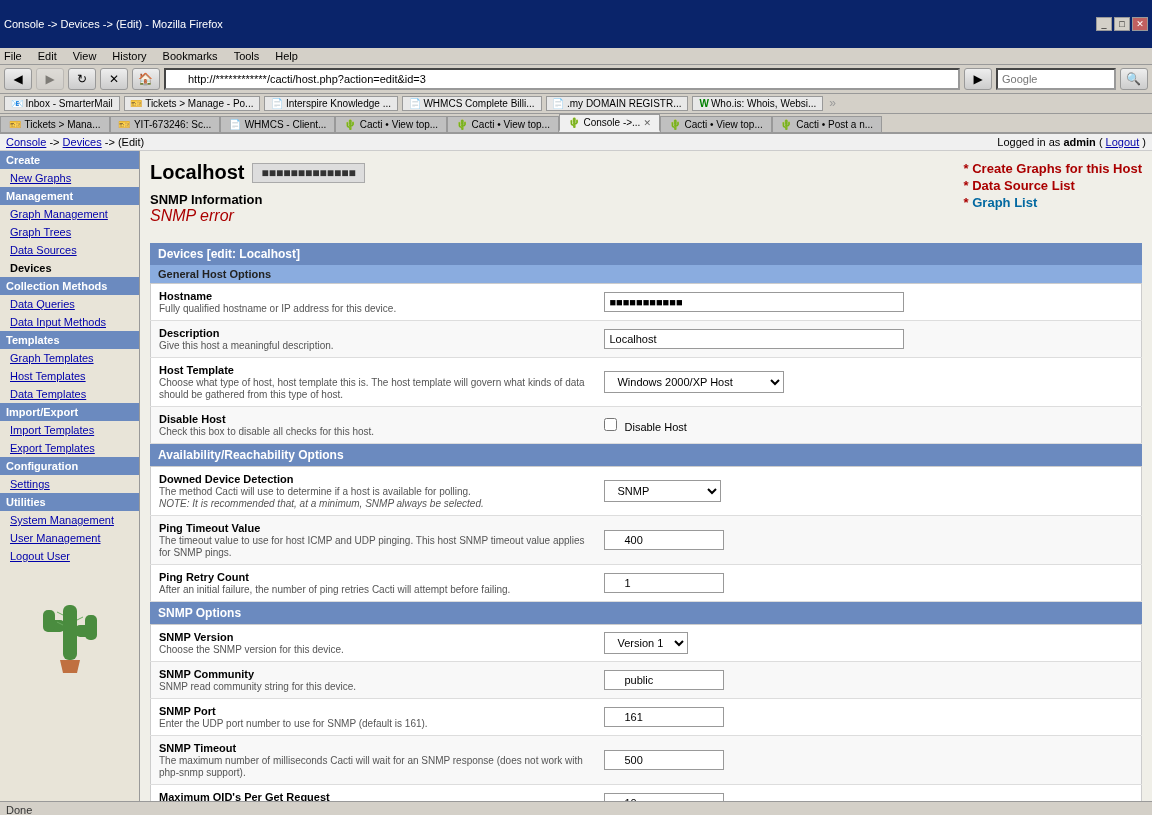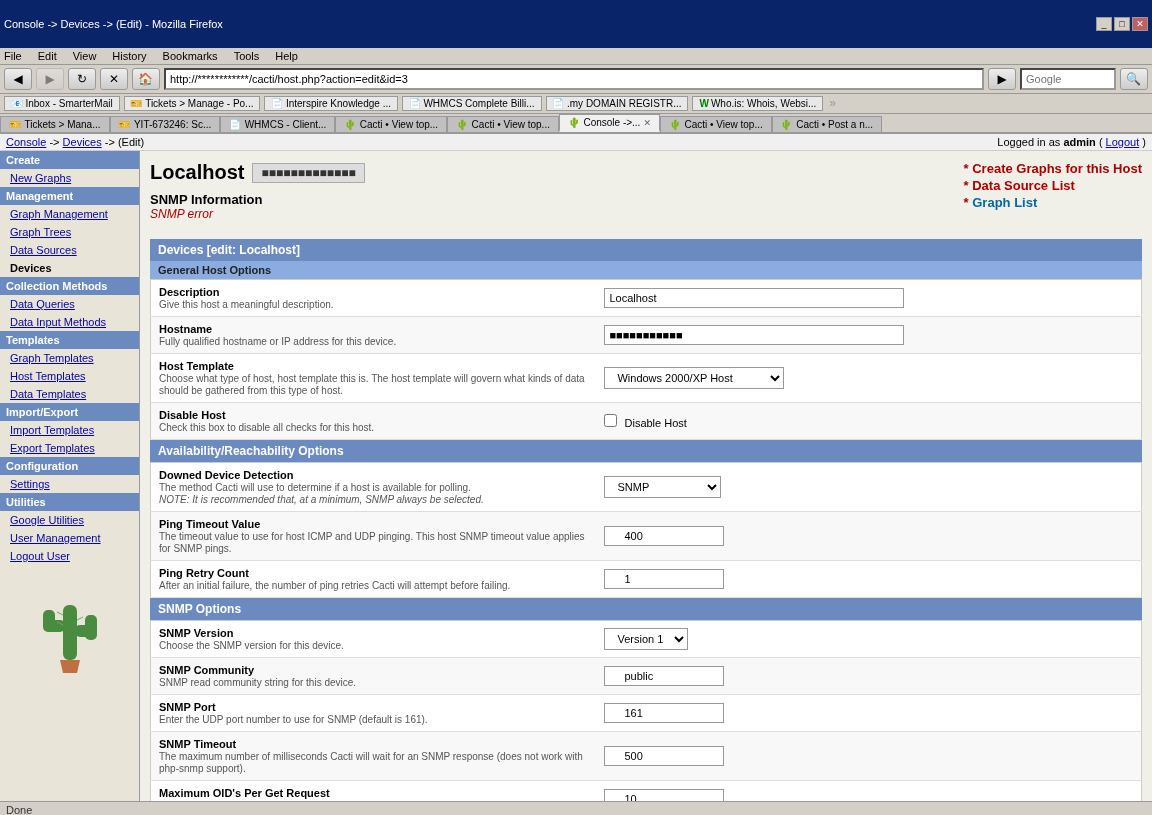--- a/index.html
+++ b/index.html
@@ -31,25 +31,25 @@
     .browser-toolbar {
       background: #d4d0c8; padding: 3px 4px; display: flex; align-items: center; gap: 4px;
       border-bottom: 1px solid #999;
     }
     .nav-btn {
       width: 28px; height: 22px; background: linear-gradient(#eee,#ccc);
       border: 1px solid #999; border-radius: 3px; cursor: pointer;
       display: flex; align-items: center; justify-content: center; font-size: 12px;
     }
     .address-bar {
-      flex: 1; height: 22px; border: 2px inset #999; padding: 0 4px;
+      flex: 1; height: 22px; border: 2px inset #999; padding: 0 22px;
       font-size: 11px; background: white;
     }
     .search-box {
-      width: 96px; height: 22px; border: 2px inset #999; padding: 0 4px; font-size: 11px;
+      width: 120px; height: 22px; border: 2px inset #999; padding: 0 4px; font-size: 11px;
     }
 
     .bookmarks-bar {
       background: #d4d0c8; padding: 2px 4px; display: flex; gap: 4px;
       border-bottom: 1px solid #999; overflow: hidden; font-size: 11px; flex-wrap: nowrap;
     }
     .bookmark-item {
       padding: 1px 6px; background: #e8e8e8; border: 1px solid #999;
       cursor: pointer; white-space: nowrap; font-size: 10px; display: flex; align-items: center; gap: 2px;
     }
@@ -116,21 +116,21 @@
 
     .actions-panel { text-align: left; }
     .action-link {
       display: block; color: #a00; font-weight: bold; font-size: 13px;
       text-decoration: none; cursor: pointer; margin-bottom: 2px;
     }
     .action-link::before { content: "* "; color: #a00; }
 
     .snmp-info { margin-bottom: 8px; }
     .snmp-info h3 { font-size: 13px; font-weight: bold; }
-    .snmp-error { color: #a00; font-size: 12px; font-style: italic; margin-top: 18px; }
+    .snmp-error { color: #a00; font-size: 16px; font-style: italic; margin-top: 18px; }
 
     
     .section-header {
       background: #6b8abf; color: white; padding: 4px 8px;
       font-size: 12px; font-weight: bold; margin-bottom: 0;
     }
     .section-subheader {
       background: #8aacdf; color: #222; padding: 3px 8px;
       font-size: 11px; font-weight: bold;
     }
@@ -346,21 +346,21 @@
         <span>Configuration</span>
       </div>
       <div class="sidebar-item">
         <span>Settings</span>
       </div>
 
       <div class="sidebar-section-header">
         <span>Utilities</span>
       </div>
       <div class="sidebar-item">
-        <span>Google Utilities</span>
+        <span>System Management</span>
       </div>
       <div class="sidebar-item">
         <span>User Management</span>
       </div>
       <div class="sidebar-item">
         <span>Logout User</span>
       </div>
 
       <div class="sidebar-logo">
         <svg width="70" height="90" viewBox="0 0 70 90">
@@ -406,34 +406,34 @@
         <span>Devices [edit: Localhost]</span>
       </div>
 
       <div class="section-subheader">
         <span>General Host Options</span>
       </div>
       <table class="form-table">
         <tbody>
             <tr>
           <td class="form-label-cell">
+            <span class="form-label">Hostname</span>
+            <span class="form-desc">Fully qualified hostname or IP address for this device.</span>
+          </td>
+          <td class="form-input-cell">
+            <input class="form-input" type="text" value="■■■■■■■■■■■" style="">
+          </td>
+        </tr>
+        <tr>
+          <td class="form-label-cell">
             <span class="form-label">Description</span>
             <span class="form-desc">Give this host a meaningful description.</span>
           </td>
           <td class="form-input-cell">
             <input class="form-input" type="text" value="Localhost" style="">
-          </td>
-        </tr>
-        <tr>
-          <td class="form-label-cell">
-            <span class="form-label">Hostname</span>
-            <span class="form-desc">Fully qualified hostname or IP address for this device.</span>
-          </td>
-          <td class="form-input-cell">
-            <input class="form-input" type="text" value="■■■■■■■■■■■" style="">
           </td>
         </tr>
         <tr>
           <td class="form-label-cell">
             <span class="form-label">Host Template</span>
             <span class="form-desc">Choose what type of host, host template this is. The host template will govern what kinds of data should be gathered from this type of host.</span>
           </td>
           <td class="form-input-cell">
             <select class="form-select">
               <option>Windows 2000/XP Host</option>

